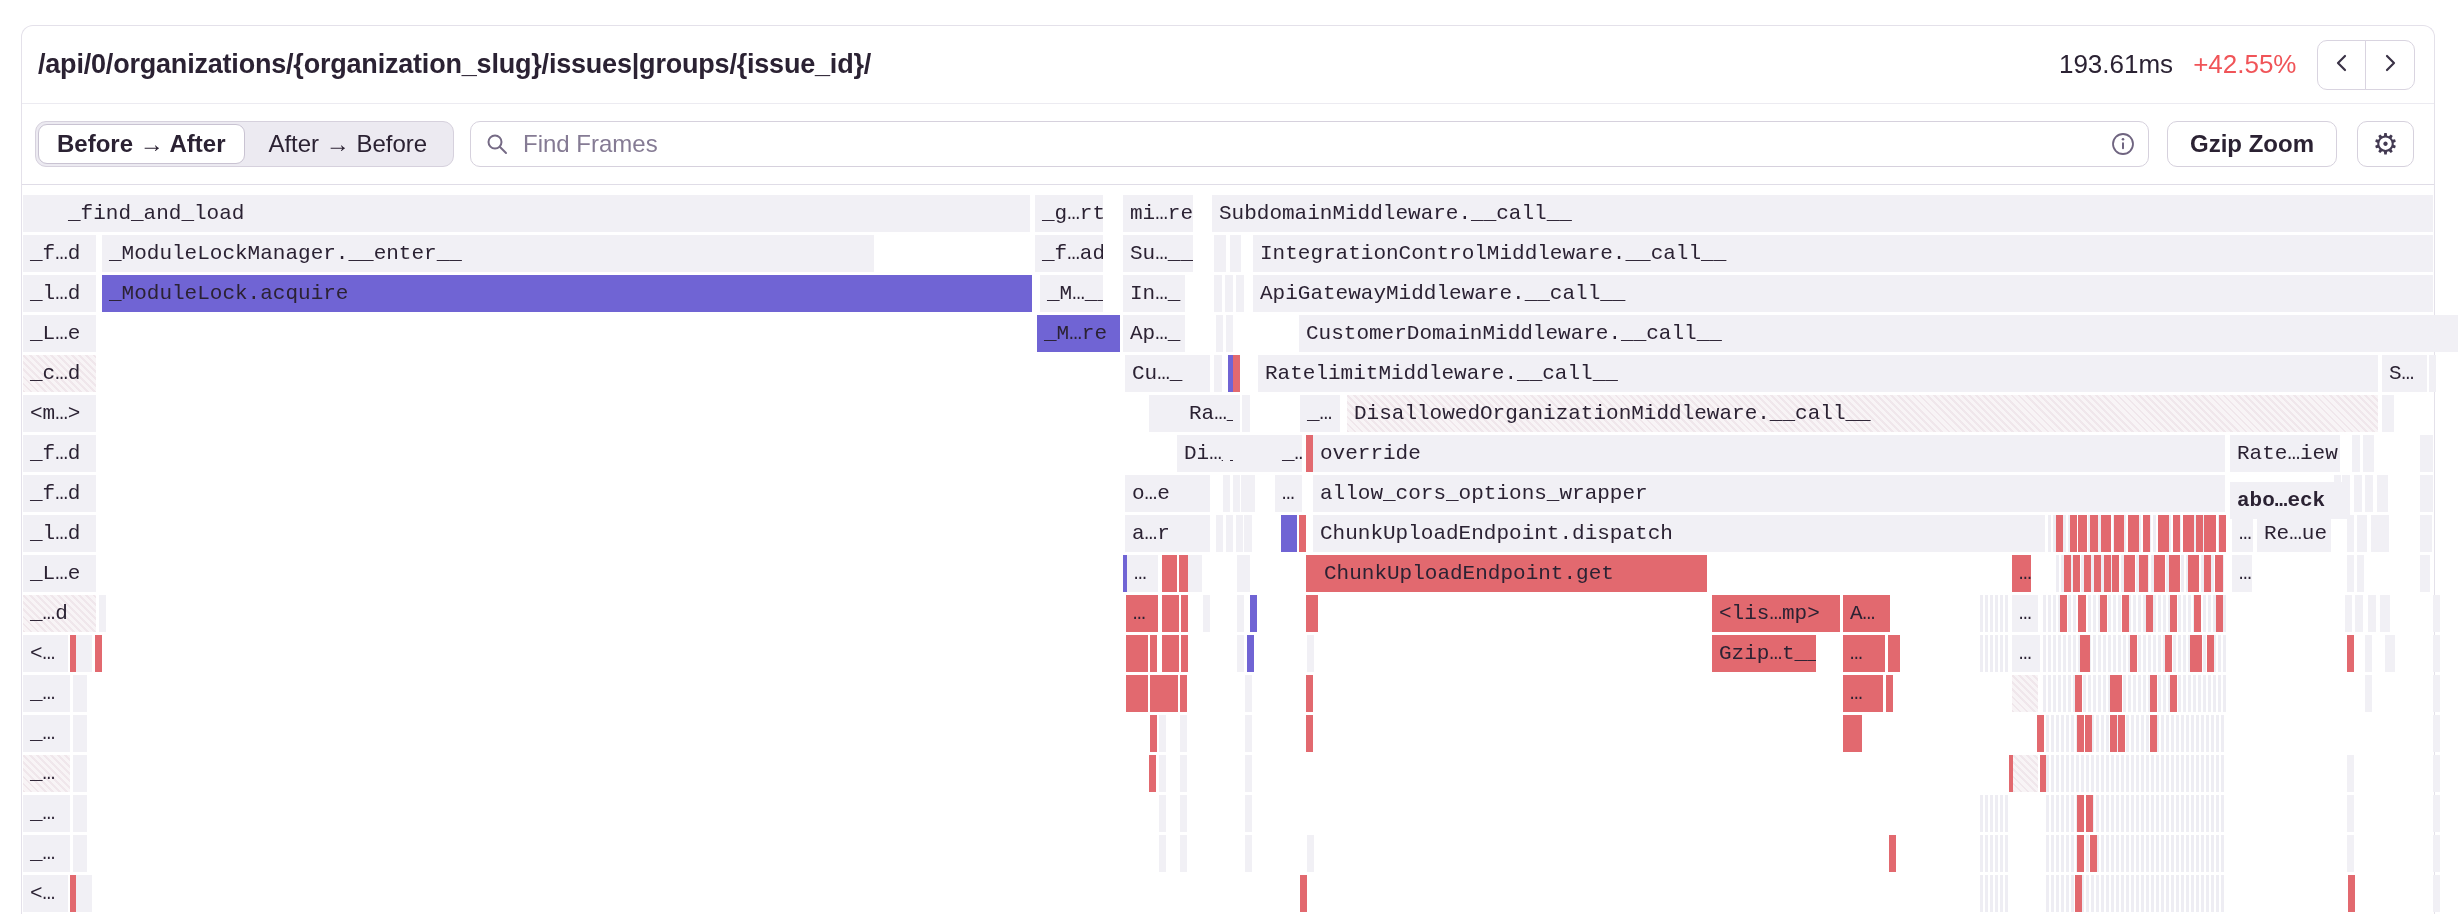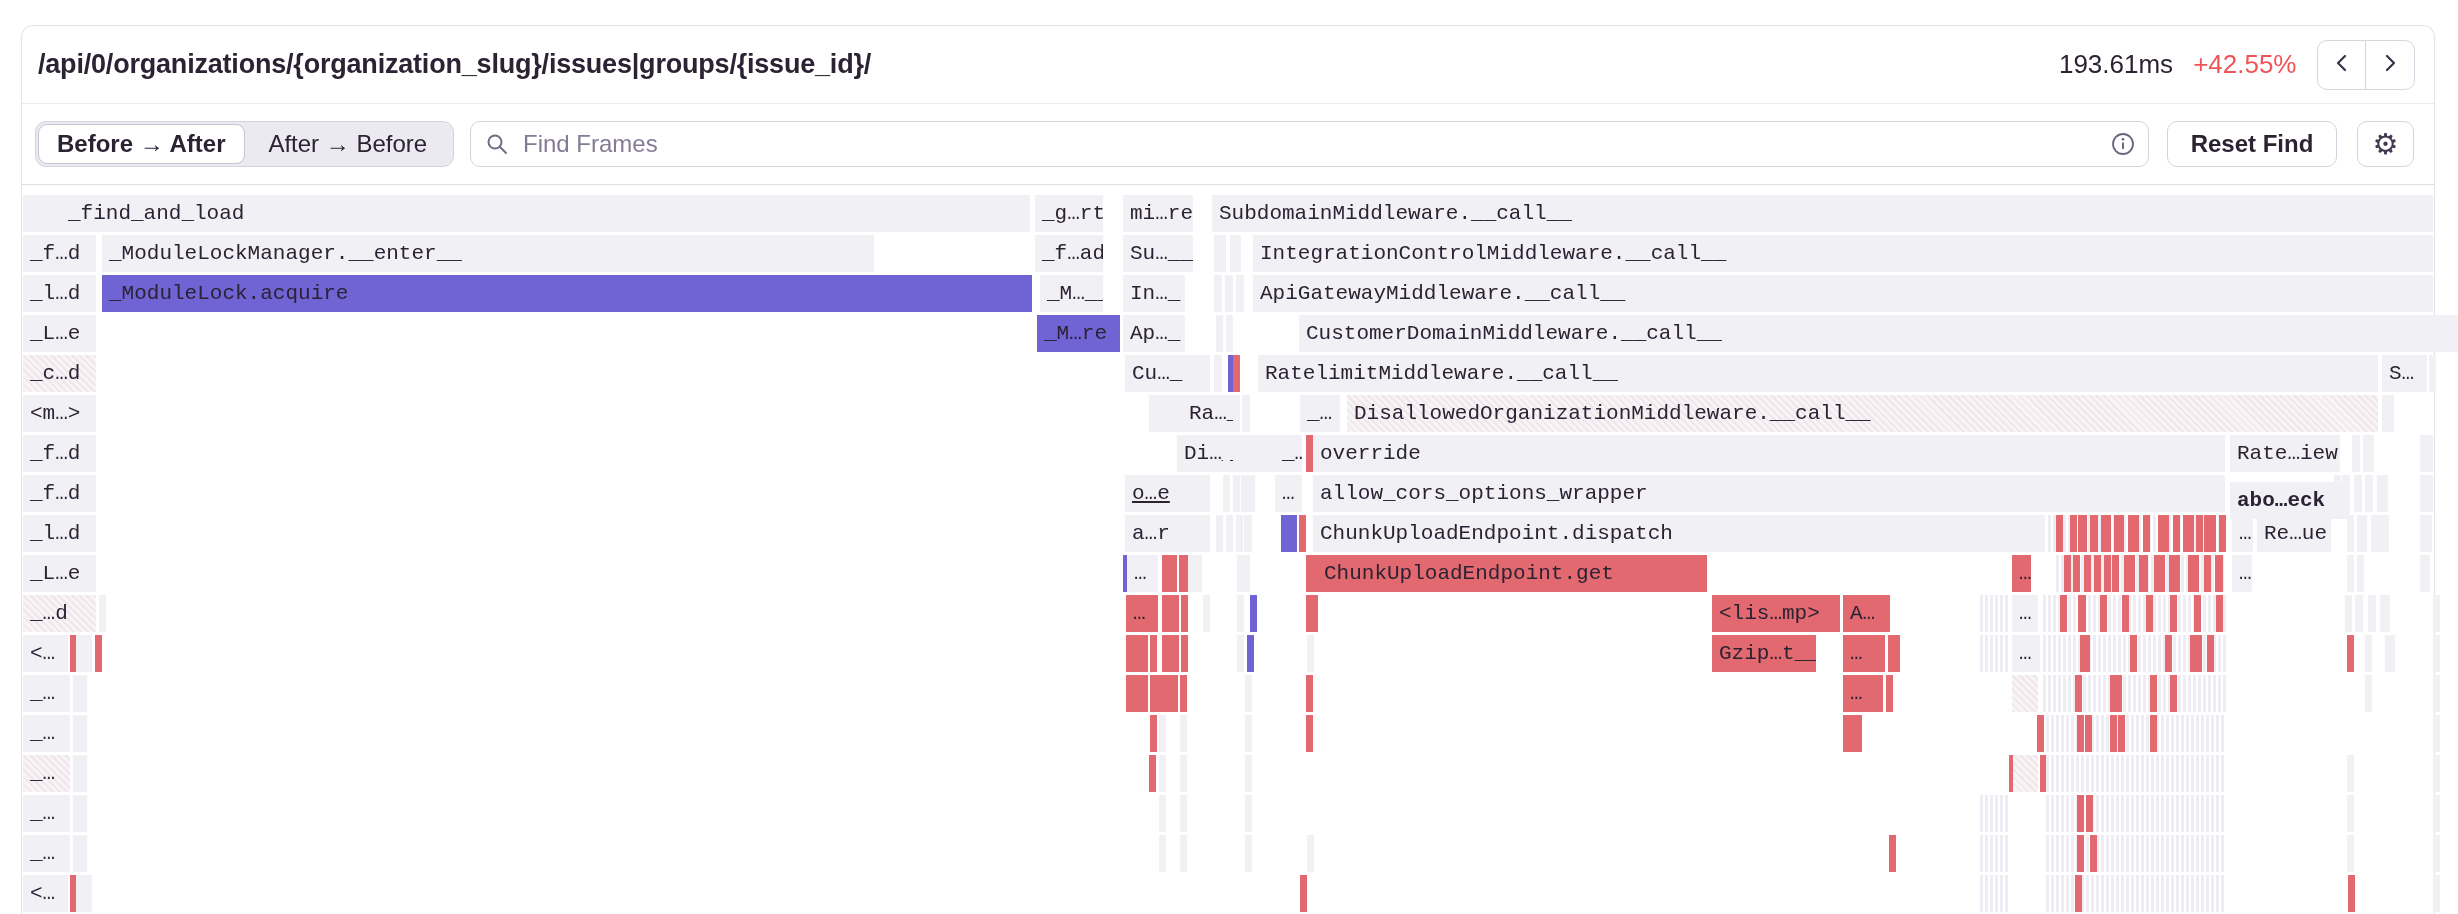--- a/index.html
+++ b/index.html
@@ -120,21 +120,21 @@
           </svg>
       </span>
       <span class="infoicon">
         <svg width="24" height="24" viewBox="0 0 24 24">
             <circle cx="12" cy="12" r="10" fill="none" stroke="#6f6480" stroke-width="1.8"></circle>
             <circle cx="12" cy="7.2" r="1.3" fill="#6f6480"></circle>
             <rect x="11" y="10.2" width="2" height="7" rx="1" fill="#6f6480"></rect>
           </svg>
       </span>
     </div>
-    <button class="btn reset">Reset Find</button>
+    <button class="btn reset">Gzip Zoom</button>
     <button class="btn gear">
       <span style="font-family:'DejaVu Sans',sans-serif;font-size:29px;font-weight:400;color:#433a52;line-height:1">⚙</span>
     </button>
   </div>
 
 </div>
 
 <div class="flame">
     <div class="fr fr-g" style="left: 23px; top: 195px; width: 1007px; height: 37px; padding-left: 45px;">_find_and_load</div>
     <div class="fr fr-g" style="left: 1035px; top: 195px; width: 68px; height: 37px;">_g…rt</div>
@@ -183,21 +183,21 @@
     <div class="fr fr-g" style="left: 1241px; top: 435px; width: 5px; height: 37px;"></div>
     <div class="fr fr-g" style="left: 1248px; top: 435px; width: 6px; height: 37px;"></div>
     <div class="fr fr-g" style="left: 1275px; top: 435px; width: 27px; height: 37px;">_…</div>
     <div class="fr fr-r" style="left: 1306px; top: 435px; width: 5px; height: 37px;"></div>
     <div class="fr fr-g" style="left: 1313px; top: 435px; width: 912px; height: 37px;">override</div>
     <div class="fr fr-g" style="left: 2230px; top: 435px; width: 110px; height: 37px;">Rate…iew</div>
     <div class="fr fr-g" style="left: 2352px; top: 435px; width: 8px; height: 37px;"></div>
     <div class="fr fr-g" style="left: 2363px; top: 435px; width: 11px; height: 37px;"></div>
     <div class="fr fr-g" style="left: 2420px; top: 435px; width: 13px; height: 37px;"></div>
     <div class="fr fr-g" style="left: 23px; top: 475px; width: 73px; height: 37px;">_f…d</div>
-    <div class="fr fr-g" style="left: 1125px; top: 475px; width: 85px; height: 37px; text-decoration: underline;">o…e</div>
+    <div class="fr fr-g" style="left: 1125px; top: 475px; width: 85px; height: 37px;">o…e</div>
     <div class="fr fr-g" style="left: 1223px; top: 475px; width: 6px; height: 37px;"></div>
     <div class="fr fr-g" style="left: 1233px; top: 475px; width: 5px; height: 37px;"></div>
     <div class="fr fr-g" style="left: 1241px; top: 475px; width: 5px; height: 37px;"></div>
     <div class="fr fr-g" style="left: 1248px; top: 475px; width: 6px; height: 37px;"></div>
     <div class="fr fr-g" style="left: 1275px; top: 475px; width: 27px; height: 37px;">…</div>
     <div class="fr fr-g" style="left: 1313px; top: 475px; width: 912px; height: 37px;">allow_cors_options_wrapper</div>
     <div class="fr fr-g" style="left: 2230px; top: 482px; width: 120px; height: 37px; font-weight: bold;">abo…eck</div>
     <div class="fr fr-g" style="left: 2334px; top: 475px; width: 5px; height: 37px;"></div>
     <div class="fr fr-g" style="left: 2342px; top: 475px; width: 8px; height: 37px;"></div>
     <div class="fr fr-g" style="left: 2354px; top: 475px; width: 8px; height: 37px;"></div>

